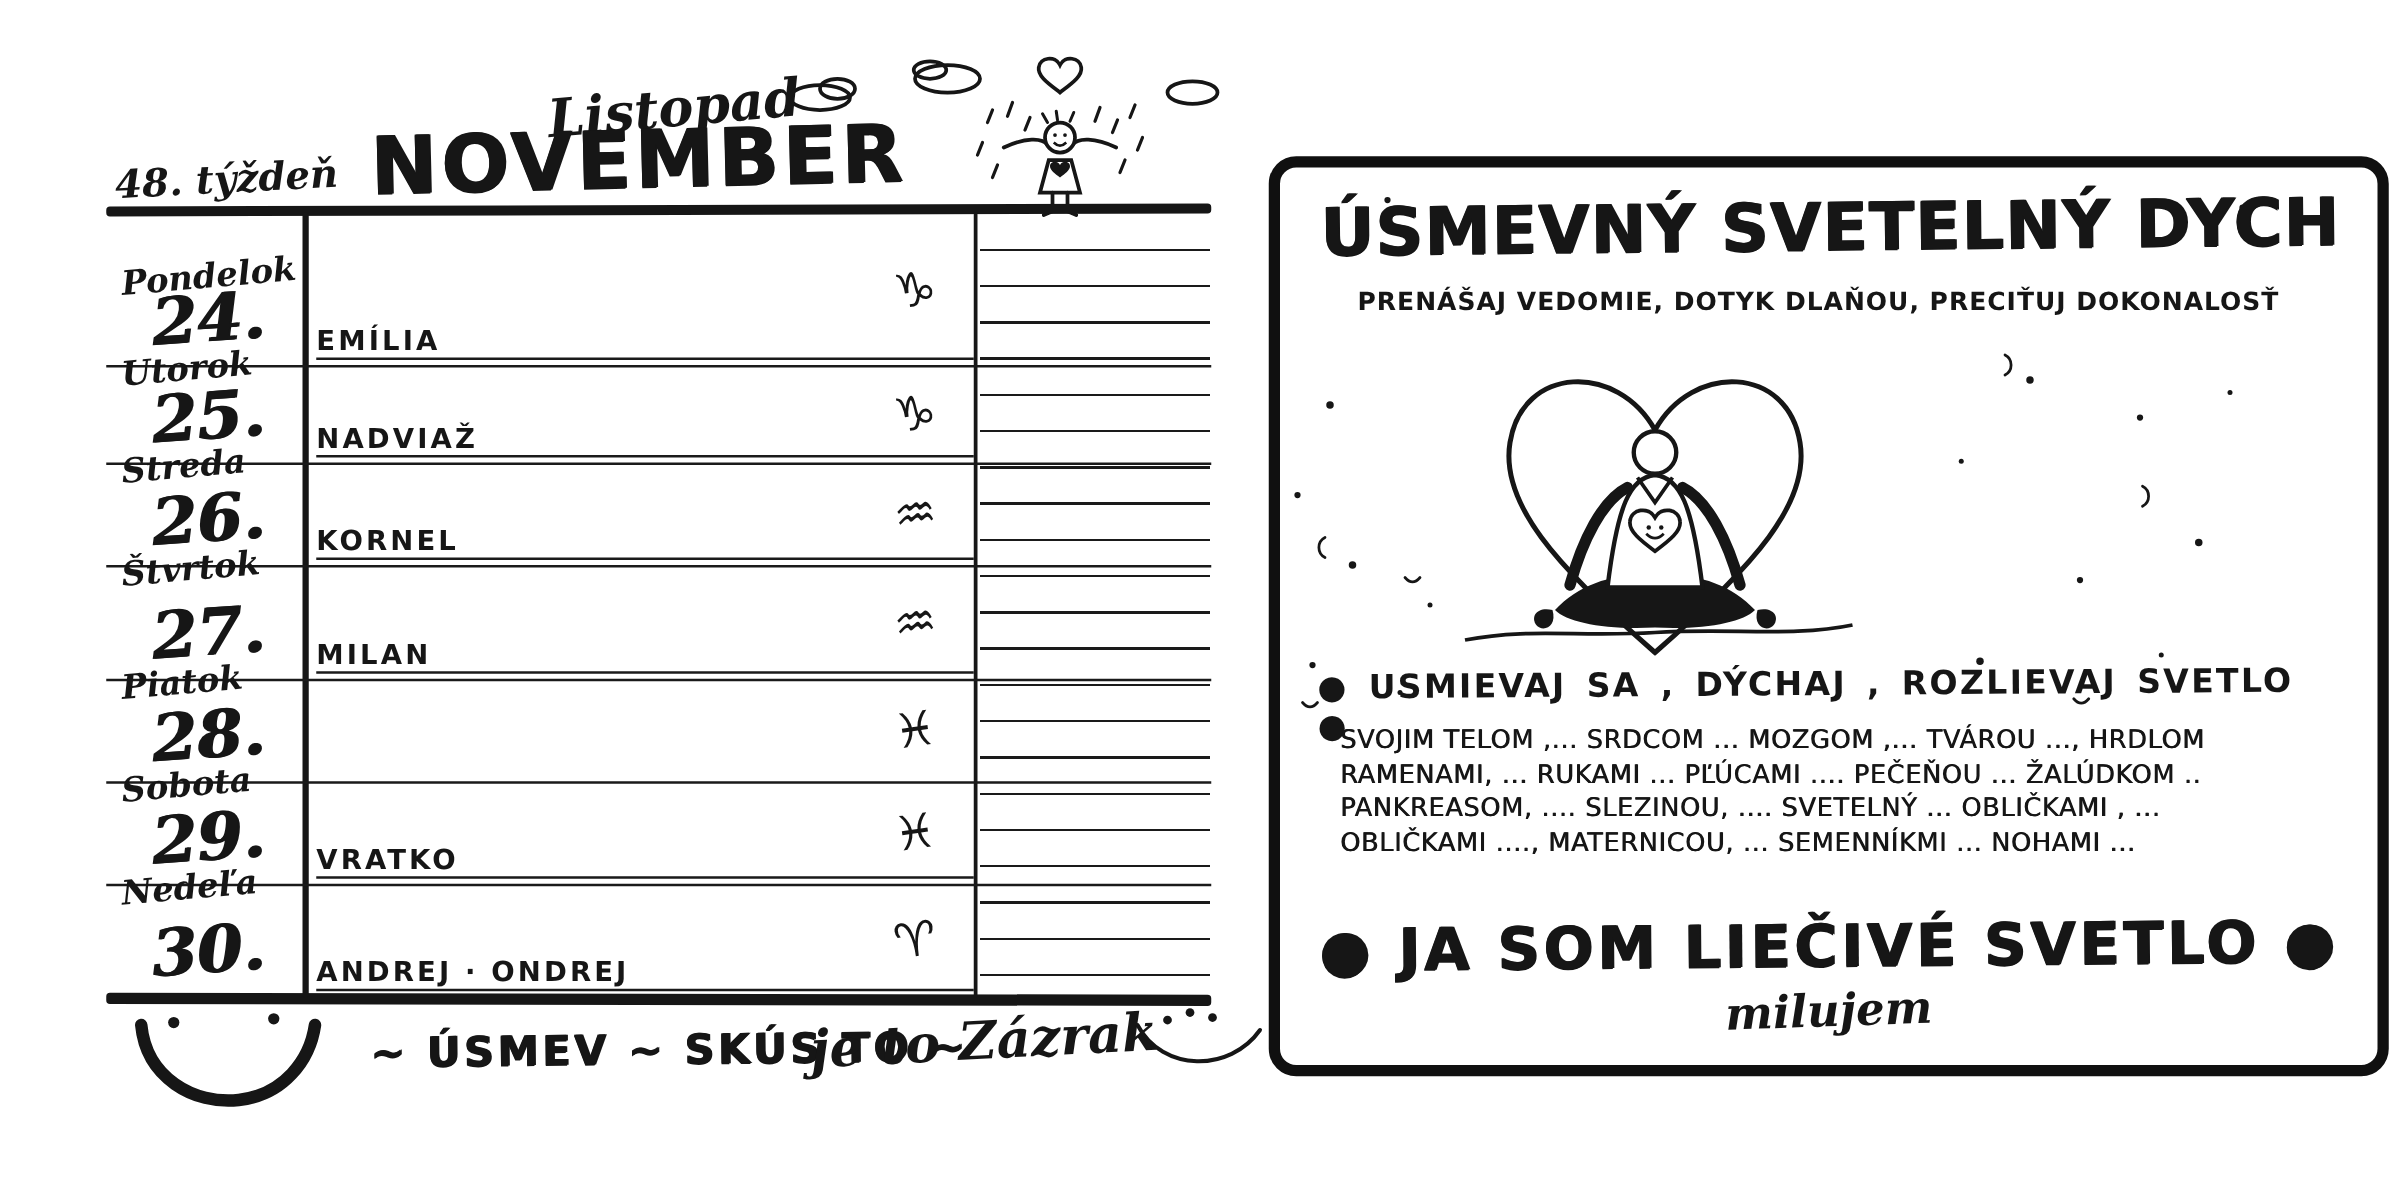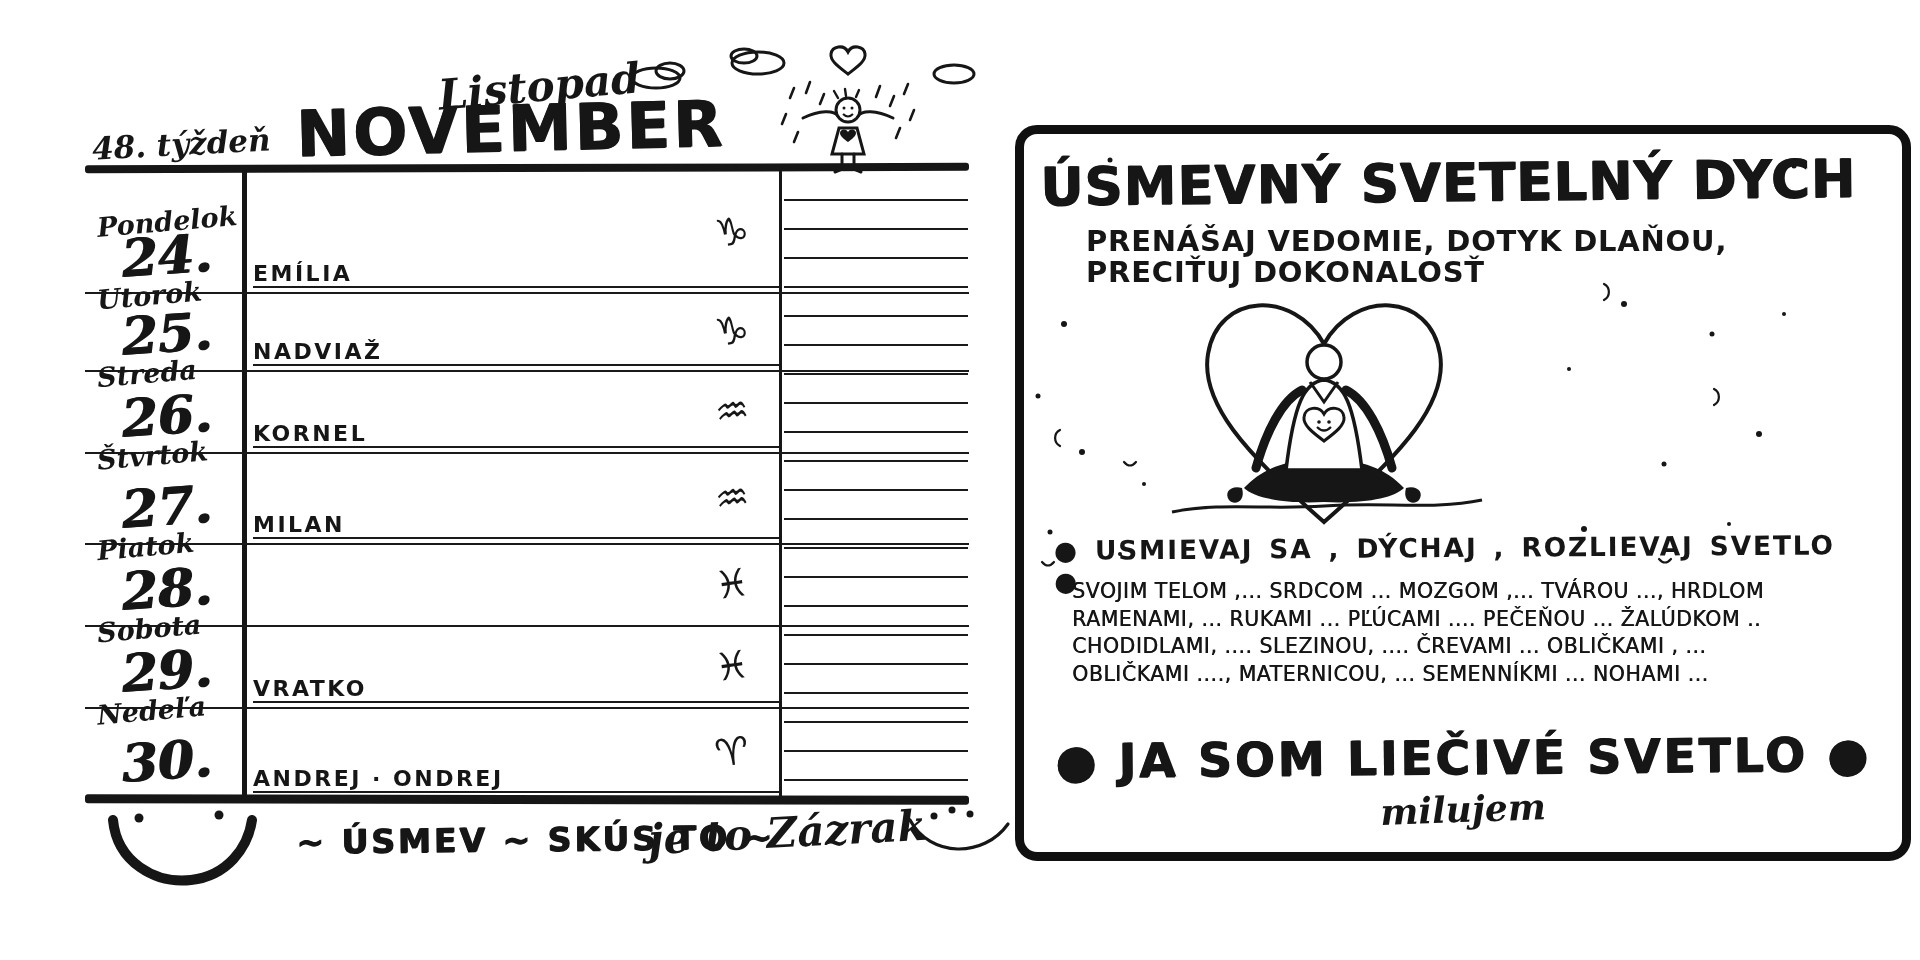--- a/index.html
+++ b/index.html
@@ -29,24 +29,24 @@
         font-weight:bold;border-bottom:2px solid #1a1a1a;padding-bottom:0;}
   .zodiac{position:absolute;left:630px;top:50%;transform:translateY(-50%) rotate(-8deg);
           font-size:38px;font-weight:bold;}
   .footer-tagline{left:296px;top:820px;font-size:33px;letter-spacing:3px;transform:rotate(-0.6deg);}
   .footer-script{left:648px;top:808px;font-size:42px;transform:rotate(-3deg);}
 
   
   .panel{left:1015px;top:125px;width:878px;height:718px;border:9px solid #101010;border-radius:22px;}
   .panel-inner{position:absolute;inset:0;}
   .panel-title-row{position:absolute;top:18px;left:18px;right:18px;display:flex;
-                   align-items:center;justify-content:flex-end;gap:14px;}
+                   align-items:center;justify-content:flex-start;gap:14px;}
   .panel-title{font-size:53px;letter-spacing:1px;transform:rotate(-0.6deg);white-space:nowrap;}
   .title-dash{width:62px;height:6px;background:#111;border-radius:3px;margin-top:22px;}
-  .panel-subtitle{position:absolute;left:62px;top:92px;width:770px;font-size:29px;
+  .panel-subtitle{position:absolute;left:62px;top:92px;width:770px;font-size:20px;
                   letter-spacing:0.8px;line-height:31px;font-weight:bold;}
   .bullet-line{position:absolute;left:30px;top:398px;width:810px;font-size:26.5px;
                letter-spacing:1.8px;word-spacing:5px;font-weight:bold;transform:rotate(-0.4deg);}
   .body-lines{position:absolute;left:48px;top:444px;width:800px;font-size:20.5px;
               line-height:27.5px;letter-spacing:0.5px;text-shadow:0.5px 0 currentColor;}
   .affirmation{position:absolute;left:0;top:596px;width:100%;text-align:center;font-size:47px;
                letter-spacing:3px;transform:rotate(-0.5deg);}
   .signature{position:absolute;left:0;top:654px;width:100%;text-align:center;font-size:36px;
              transform:rotate(-2deg);}
   svg{display:block;}
@@ -233,21 +233,21 @@
         <circle cx="175" cy="140" r="1.8" fill="#161616"></circle>
           <circle cx="185" cy="140" r="1.8" fill="#161616"></circle>
         <path d="M173,145 q7,7 14,0" fill="none" stroke="#161616" stroke-width="2.2"></path>
       </svg>
 
       <div class="bullet-line print">● USMIEVAJ SA , DÝCHAJ , ROZLIEVAJ SVETLO ●</div>
 
       <div class="body-lines">
         <div>SVOJIM TELOM ,... SRDCOM ... MOZGOM ,... TVÁROU ..., HRDLOM</div>
         <div>RAMENAMI, ... RUKAMI ... PĽÚCAMI .... PEČEŇOU ... ŽALÚDKOM ..</div>
-        <div>CHODIDLAMI, .... SLEZINOU, .... ČREVAMI ... OBLIČKAMI , ...</div>
+        <div>PANKREASOM, .... SLEZINOU, .... SVETELNÝ ... OBLIČKAMI , ...</div>
         <div>OBLIČKAMI ...., MATERNICOU, ... SEMENNÍKMI ... NOHAMI ...</div>
       </div>
 
       <div class="affirmation print thick">● JA SOM LIEČIVÉ SVETLO ●</div>
       <div class="signature cursive">milujem</div>
 
     </div>
   </div>
 
 </div>

